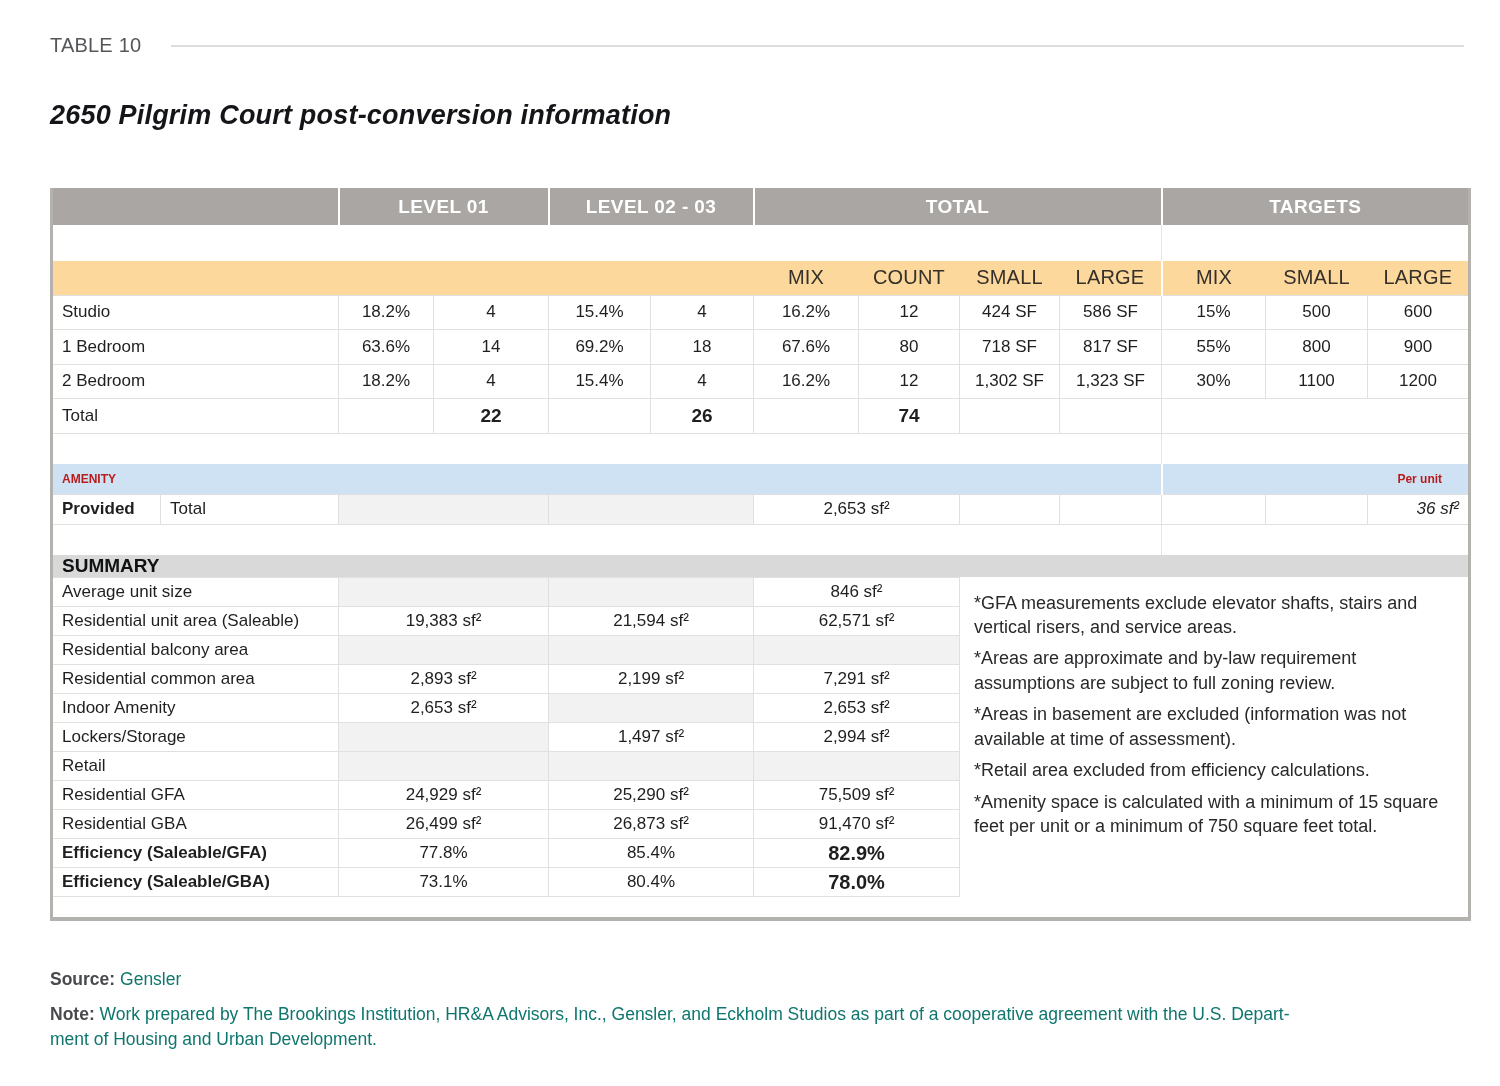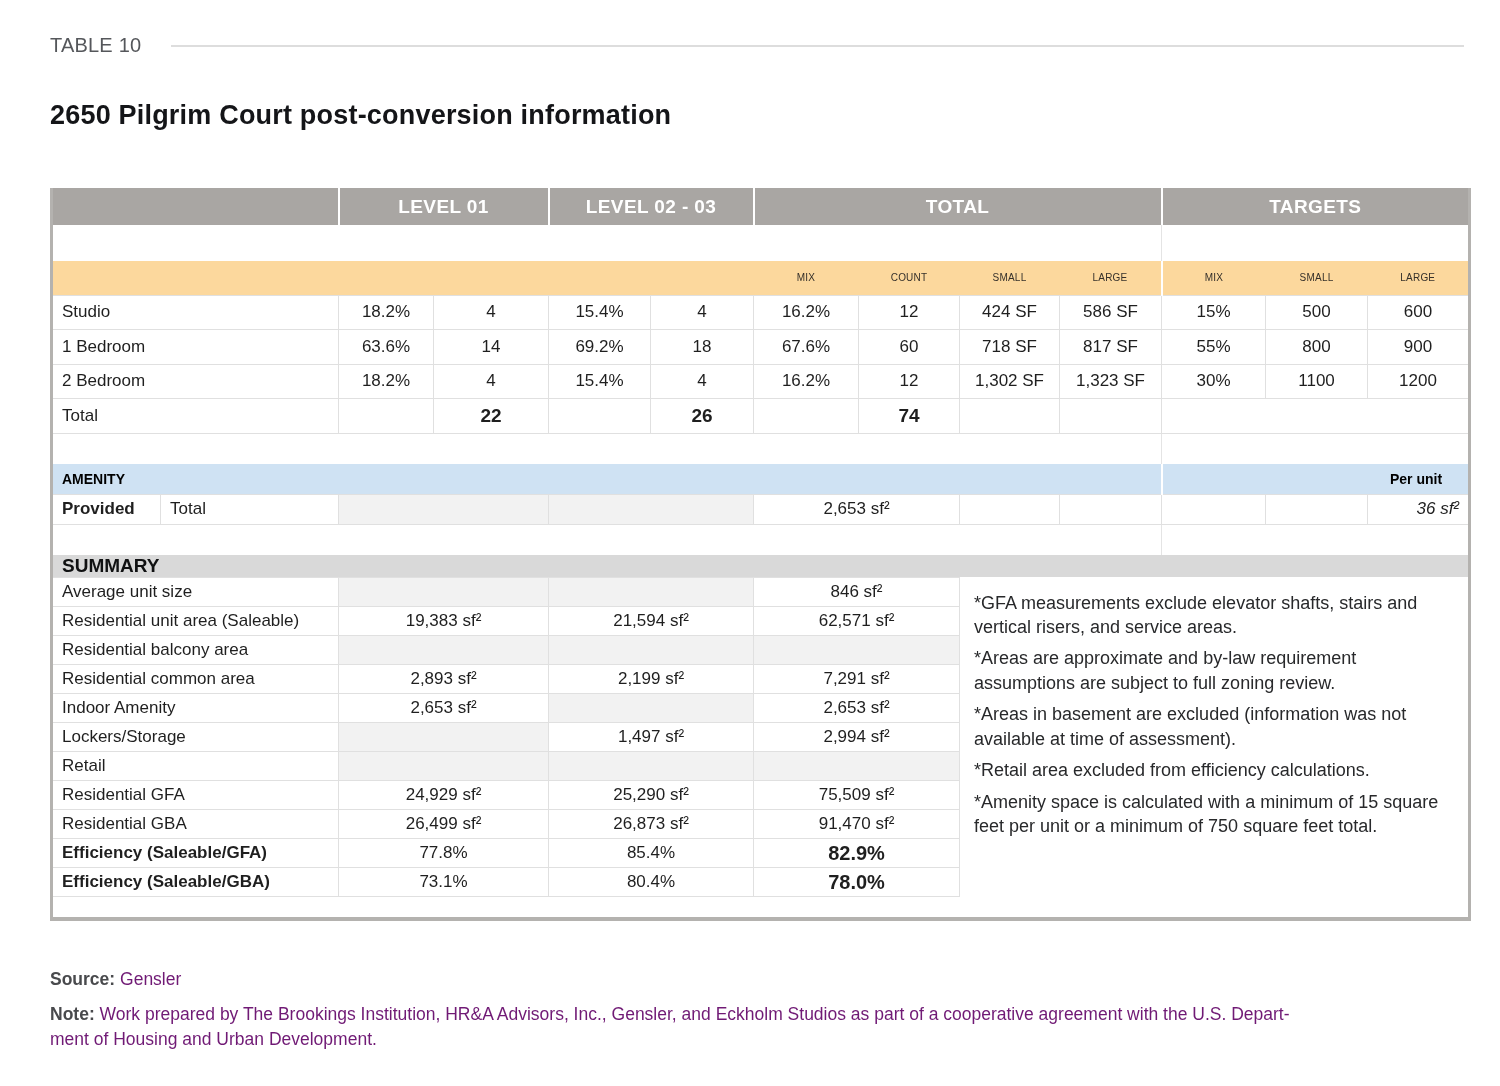--- a/index.html
+++ b/index.html
@@ -6,51 +6,51 @@
   .page{width:1500px;height:1086px;background:#fff;position:relative;
         font-family:"Liberation Sans","DejaVu Sans",sans-serif;color:#1f1f1f;overflow:hidden;}
   .content{padding:34px 36px 0 50px;}
 
   
   .kicker-row{display:flex;align-items:center;gap:30px;}
   .kicker{font-size:20px;color:#55575b;letter-spacing:.2px;}
   .kicker-rule{flex:1;height:2px;background:#dddddd;}
 
   
-  .title{font-size:27px;font-weight:bold;color:#141518;margin-top:43px;letter-spacing:.2px;}
+  .title{font-size:27px;font-weight:bold;color:#141518;margin-top:43px;letter-spacing:.2px;font-style:italic;}
 
   
   table.main{border-collapse:collapse;table-layout:fixed;width:1418px;margin-top:57px;
              border-left:3px solid var(--outer,#b4b2af);border-right:3px solid var(--outer,#b4b2af);
              border-bottom:4px solid var(--outer,#b4b2af);}
   td{padding:0;vertical-align:middle;text-align:center;font-size:17px;color:#1f1f1f;overflow:hidden;}
   td.lab{text-align:left;padding-left:9px;}
   td.g{border:1px solid #e0e0e0;}
   td.b{font-weight:bold;font-size:19px;}
   td.shaded{background:var(--shade,#f2f2f2);}
 
   tr.r-band{height:37px;}
   tr.r-band td{background:var(--band,#a9a6a3);color:#ffffff;font-weight:bold;font-size:19px;
                letter-spacing:.4px;border-right:2px solid #ffffff;}
   tr.r-band td:last-child{border-right:none;}
 
   tr.r-spacer{height:36px;}
   tr.r-spacer td.divL{border-left:1px solid #e4e4e4;}
 
   tr.r-sub{height:34px;}
-  tr.r-sub td{background:var(--subband,#fcd89d);font-size:10px;color:#35302a;letter-spacing:.2px;}
+  tr.r-sub td{background:var(--subband,#fcd89d);font-size:20px;color:#35302a;letter-spacing:.2px;}
   tr.r-sub td.divW{border-left:2px solid #ffffff;}
 
   tr.r-unit{height:34px;}
   tr.r-total{height:35px;}
   tr.r-gap{height:31px;}
   tr.r-gap td.divL{border-left:1px solid #e4e4e4;}
 
   tr.r-amen{height:30px;}
-  tr.r-amen td{background:var(--amenband,#cfe2f3);font-weight:bold;font-size:14px;color:#000000;}
+  tr.r-amen td{background:var(--amenband,#cfe2f3);font-weight:bold;font-size:12px;color:#b91c1c;}
   tr.r-amen td.perunit{text-align:right;padding-right:26px;border-left:2px solid rgba(255,255,255,.95);}
 
   tr.r-prov{height:30px;}
   tr.r-prov td.pr-val{text-align:right;padding-right:9px;font-style:italic;}
 
   tr.r-sumhead{height:15px;}
   tr.r-sumhead td{background:var(--sumband,#d9d9d9);font-weight:bold;font-size:19px;color:#101112;}
 
   tr.r-sum{height:29px;}
   tr.r-sum td.lab{font-size:17px;}
@@ -59,21 +59,21 @@
 
   td.fnotes{vertical-align:top;text-align:left;border-left:1px solid #e0e0e0;
             padding:13px 10px 0 14px;}
   td.fnotes p{margin:0 0 7px 0;font-size:18px;line-height:1.36;color:#28292b;}
 
   tr.r-bottom{height:22px;}
 
   
   .footer{margin-top:46px;font-size:17.5px;line-height:1.42;}
   .f-label{font-weight:bold;color:#494a4d;}
-  .f-text{color:#701a75;}
+  .f-text{color:#0f766e;}
   .note-line{margin-top:11px;}
   .prewrap{white-space:pre-line;}
 </style>
 </head>
 <body>
 
 <div class="page">
   <div class="content">
 
     <div class="kicker-row">
@@ -143,21 +143,21 @@
         <td class="g">500</td>
         <td class="g">600</td>
       </tr>
       <tr class="r-unit" style="height:35px">
         <td colspan="2" class="g lab">1 Bedroom</td>
         <td class="g">63.6%</td>
         <td class="g">14</td>
         <td class="g">69.2%</td>
         <td class="g">18</td>
         <td class="g">67.6%</td>
-        <td class="g">60</td>
+        <td class="g">80</td>
         <td class="g">718 SF</td>
         <td class="g">817 SF</td>
         <td class="g">55%</td>
         <td class="g">800</td>
         <td class="g">900</td>
       </tr>
       <tr class="r-unit">
         <td colspan="2" class="g lab">2 Bedroom</td>
         <td class="g">18.2%</td>
         <td class="g">4</td>

